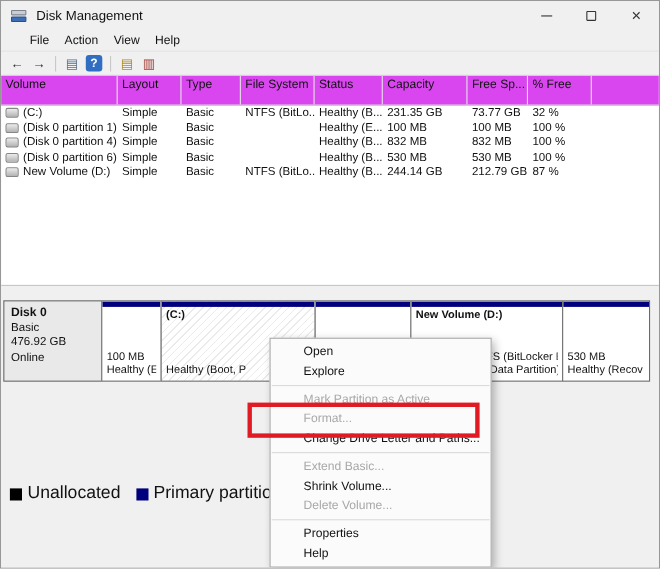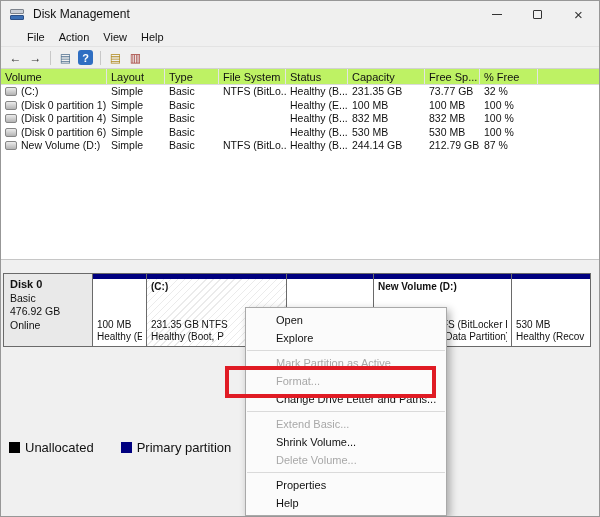--- a/index.html
+++ b/index.html
@@ -24,21 +24,21 @@
 
   
   .toolbar{display:flex;align-items:center;height:23px;padding-left:5px;background:#f0f0f0;border-top:1px solid #e3e3e3;border-bottom:1px solid #d2d2d2;gap:1px}
   .tbtn{width:19px;height:19px;display:flex;align-items:center;justify-content:center;font-size:12px}
   .tbtn.helpstyle{width:15px;height:15px;background:#2f6ec2;color:#fff;border-radius:3px;font-weight:bold;font-size:11px;margin:0 2px}
   .tsep{width:1px;height:14px;background:#c8c8c8;margin:0 4px}
 
   
   .toppane{position:absolute;left:0;right:0;top:68px;height:190px;background:#fff}
   .vheader,.vrow{display:grid;grid-template-columns:106px 58px 54px 67px 62px 77px 55px 58px 1fr}
-  .vheader{height:16px;font-size:11px;border-bottom:1px solid #dadada;background:#bef264}
+  .vheader{height:27px;font-size:11px;border-bottom:1px solid #dadada;background:#d946ef}
   .hcell{padding:0 4px;line-height:16px;border-right:1px solid #e4e4e4;overflow:hidden;white-space:nowrap}
   .hcell.filler{border-right:none}
   .vrow{height:13.5px;font-size:10.5px;line-height:13.5px}
   .cell{padding:0 4px;overflow:hidden;white-space:nowrap}
   .volcell{display:flex;align-items:center;gap:4px;padding:0 2px 0 4px;overflow:hidden;white-space:nowrap}
   .volicon{flex:0 0 auto;width:12px;height:9px;background:linear-gradient(#ececec,#b3b3b3);border:1px solid #868686;border-radius:2px}
 
   
   .bottompane{position:absolute;left:0;right:0;top:258px;bottom:0;background:#f0f0f0;border-top:1px solid #c6c6c6}
   .diskrow{position:absolute;left:2px;top:13px;width:593px;height:74px;display:flex}
@@ -46,21 +46,21 @@
   .dname{font-weight:bold;font-size:11px}
   .partitions{display:flex;height:74px}
   .pblock{position:relative;background:#fff;border:1px solid #6a6a6a;margin-left:-1px;overflow:hidden}
   .pblock.selected{background-image:repeating-linear-gradient(135deg,rgba(0,0,0,0.08) 0 1px,transparent 1px 5px)}
   .pstrip{position:absolute;top:0;left:0;right:0;height:5px}
   .pcontent{position:absolute;top:5px;left:0;right:0;bottom:0;padding:2px 4px 3px;display:flex;flex-direction:column;font-size:10px;line-height:12px}
   .plabel{font-weight:bold;white-space:nowrap;overflow:hidden}
   .pspacer{flex:1}
   .psize,.pstatus{white-space:nowrap;overflow:hidden}
 
-  .legend{position:absolute;left:8px;top:180px;display:flex;gap:27px;align-items:center;font-size:13px}
+  .legend{position:absolute;left:8px;top:180px;display:flex;gap:14px;align-items:center;font-size:16px}
   .lgitem{display:flex;align-items:center;gap:5px}
   .lgswatch{width:11px;height:11px;flex:0 0 auto}
 
   
   .context-menu{position:absolute;left:244px;top:306px;width:202px;background:#fbfbfb;border:1px solid #a9a9a9;box-shadow:3px 3px 8px rgba(0,0,0,.3);padding:3px 0;z-index:10;font-size:11px}
   .cmi{height:18px;line-height:18px;padding-left:30px;white-space:nowrap;color:#111}
   .cmi.disabled{color:#a8a8a8}
   .cmsep{height:1px;background:#dadada;margin:3px 1px}
 
   
@@ -210,21 +210,20 @@
               <div class="pspacer"></div>
               <div class="psize">100 MB</div>
               <div class="pstatus">Healthy (E</div>
             </div>
           </div>
           <div class="pblock selected" style="width: 141px;">
             <span class="pstrip" style="background: rgb(0, 0, 127);"></span>
             <div class="pcontent">
               <div class="plabel">(C:)</div>
               <div class="pspacer"></div>
-              <div class="psize">231.35 GB NTFS</div>
               <div class="pstatus">Healthy (Boot, P</div>
             </div>
           </div>
           <div class="pblock" style="width: 88px;">
             <span class="pstrip" style="background: rgb(0, 0, 127);"></span>
             <div class="pcontent">
               <div class="plabel"></div>
               <div class="pspacer"></div>
               <div class="psize"></div>
               <div class="pstatus"></div>

